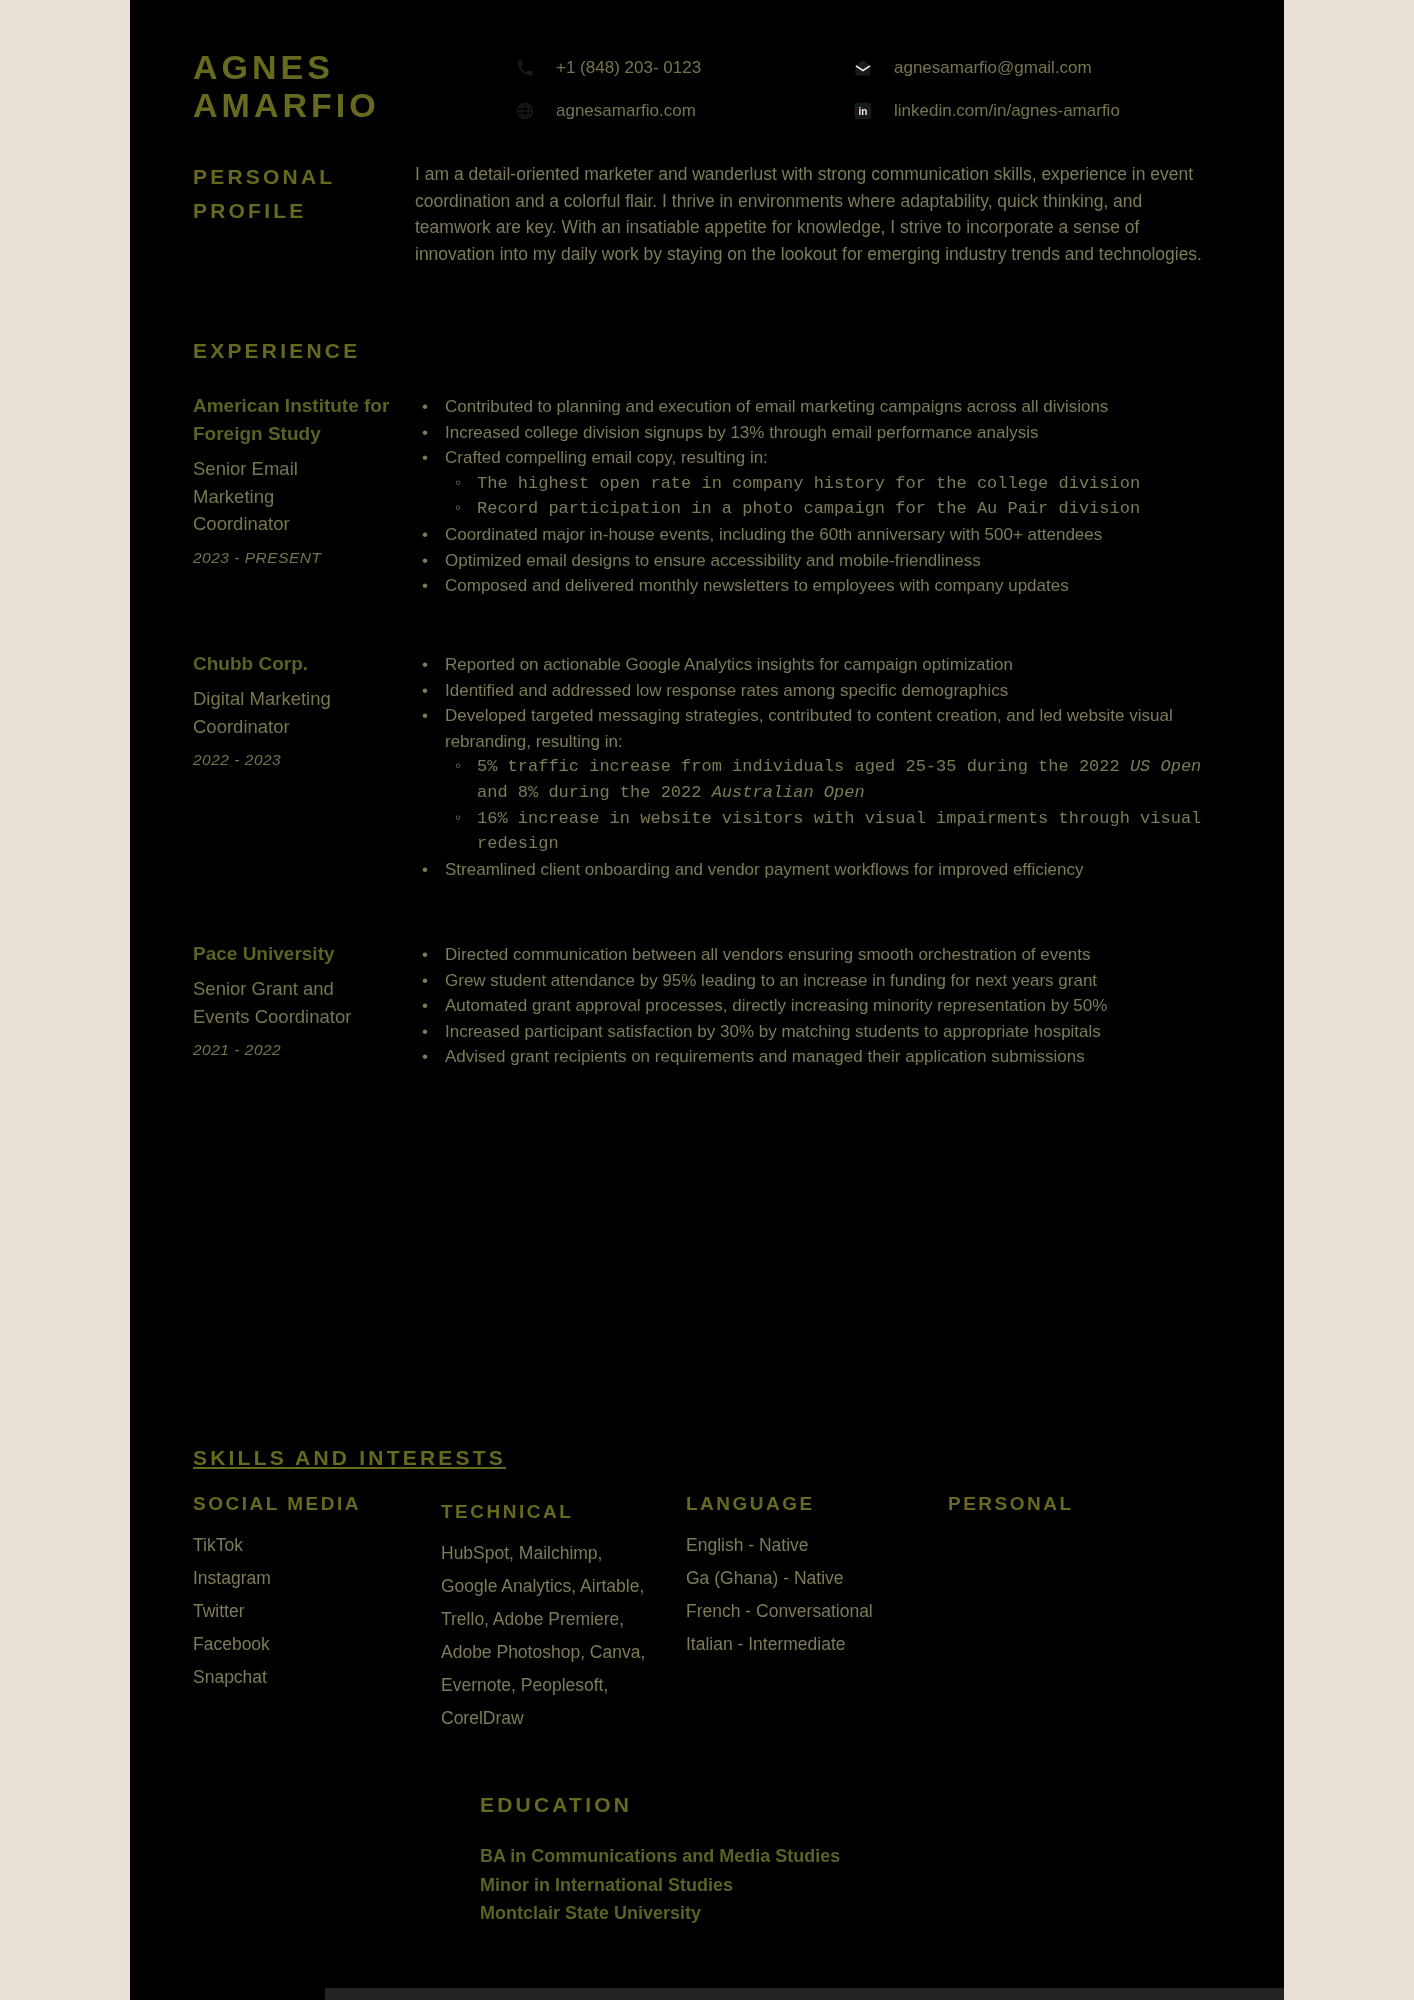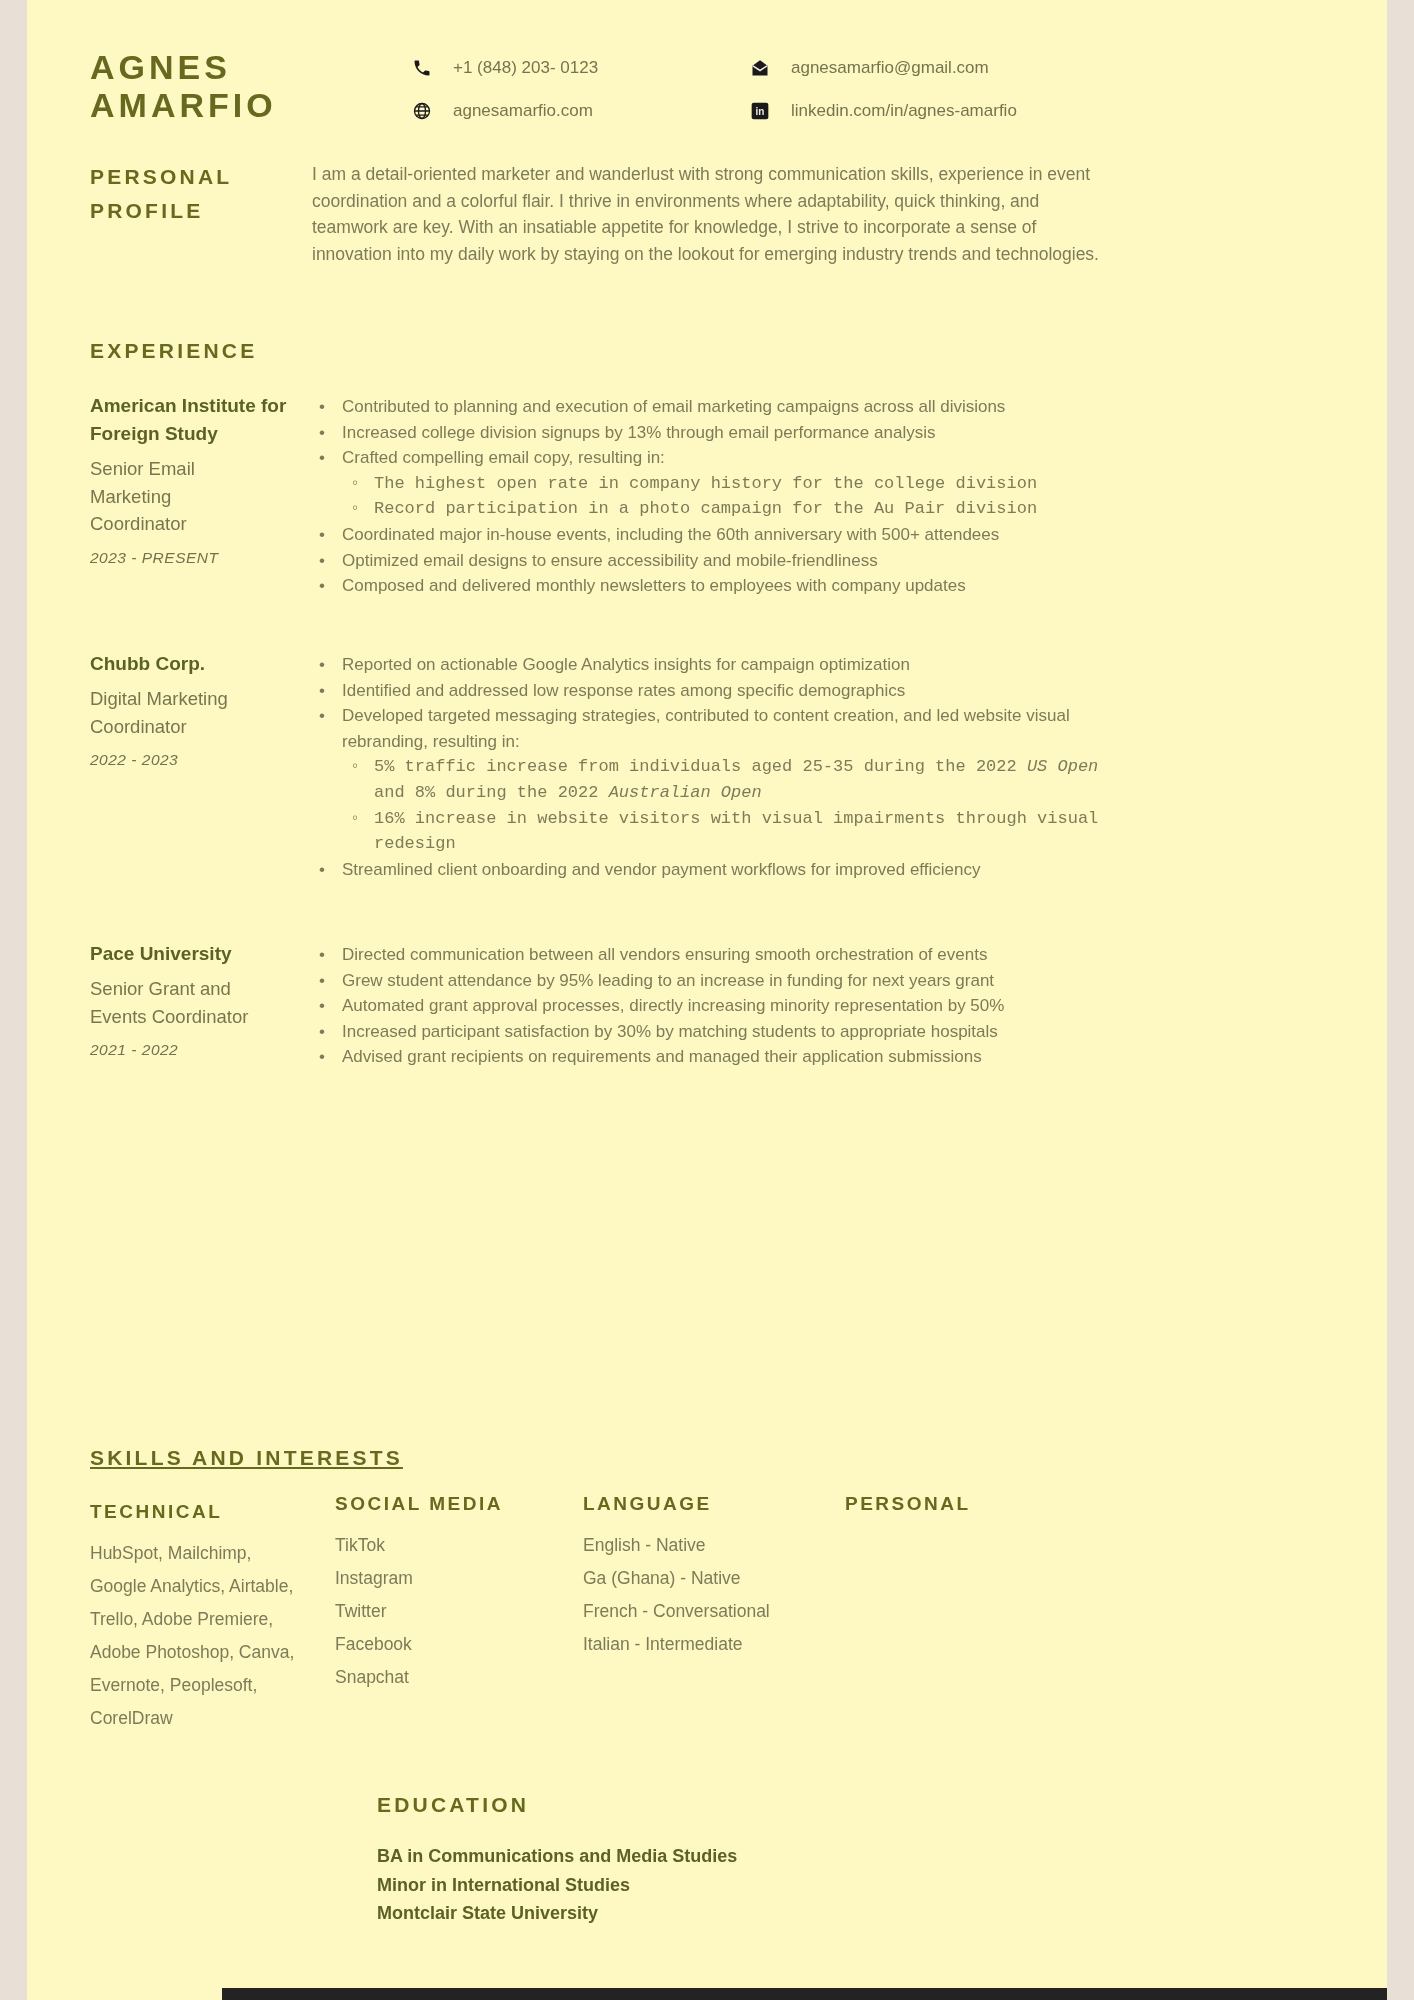--- a/index.html
+++ b/index.html
@@ -1,22 +1,22 @@
 <!DOCTYPE html>
 <html><head>
 <meta charset="utf-8">
 <style>
   * { margin: 0; padding: 0; box-sizing: border-box; }
   html,body { background:#e8e0d6; }
   .page {
     position: relative;
-    width: 1360px;
+    width: 1154px;
     height: 2000px;
     margin: 0 auto;
-    background: #fef9c3;
+    background: #000000;
     font-family: "Liberation Sans", "DejaVu Sans", sans-serif;
     overflow: hidden;
     color: #7d7b58;
   }
   
   .name {
     position: absolute; left: 63px; top: 48px;
     font-size: 34px; line-height: 38px; font-weight: bold;
     letter-spacing: 4px; color: #67691f;
   }
@@ -191,34 +191,34 @@
           <li class="top">Grew student attendance by 95% leading to an increase in funding for next years grant</li>
           <li class="top">Automated grant approval processes, directly increasing minority representation by 50%</li>
           <li class="top">Increased participant satisfaction by 30% by matching students to appropriate hospitals</li>
           <li class="top">Advised grant recipients on requirements and managed their application submissions</li>
         </ul>
     </section>
   </div>
 
   <h2 class="skills-h sec-h">SKILLS AND INTERESTS</h2>
   <div class="skills-cols">
-    <div class="scol scol-1">
-      <div class="scol-h">TECHNICAL</div>
-      <p>HubSpot, Mailchimp, Google Analytics, Airtable, Trello, Adobe Premiere, Adobe Photoshop, Canva, Evernote, Peoplesoft, CorelDraw</p>
-    </div>
     <div class="scol scol-2">
       <div class="scol-h">SOCIAL MEDIA</div>
       <div>
           <div class="li-line">TikTok</div>
           <div class="li-line">Instagram</div>
           <div class="li-line">Twitter</div>
           <div class="li-line">Facebook</div>
           <div class="li-line">Snapchat</div>
         </div>
     </div>
+    <div class="scol scol-1">
+      <div class="scol-h">TECHNICAL</div>
+      <p>HubSpot, Mailchimp, Google Analytics, Airtable, Trello, Adobe Premiere, Adobe Photoshop, Canva, Evernote, Peoplesoft, CorelDraw</p>
+    </div>
     <div class="scol scol-3">
       <div class="scol-h">LANGUAGE</div>
       <div>
           <div class="li-line">English - Native</div>
           <div class="li-line">Ga (Ghana) - Native</div>
           <div class="li-line">French - Conversational</div>
           <div class="li-line">Italian - Intermediate</div>
         </div>
     </div>
     <div class="scol scol-4">

